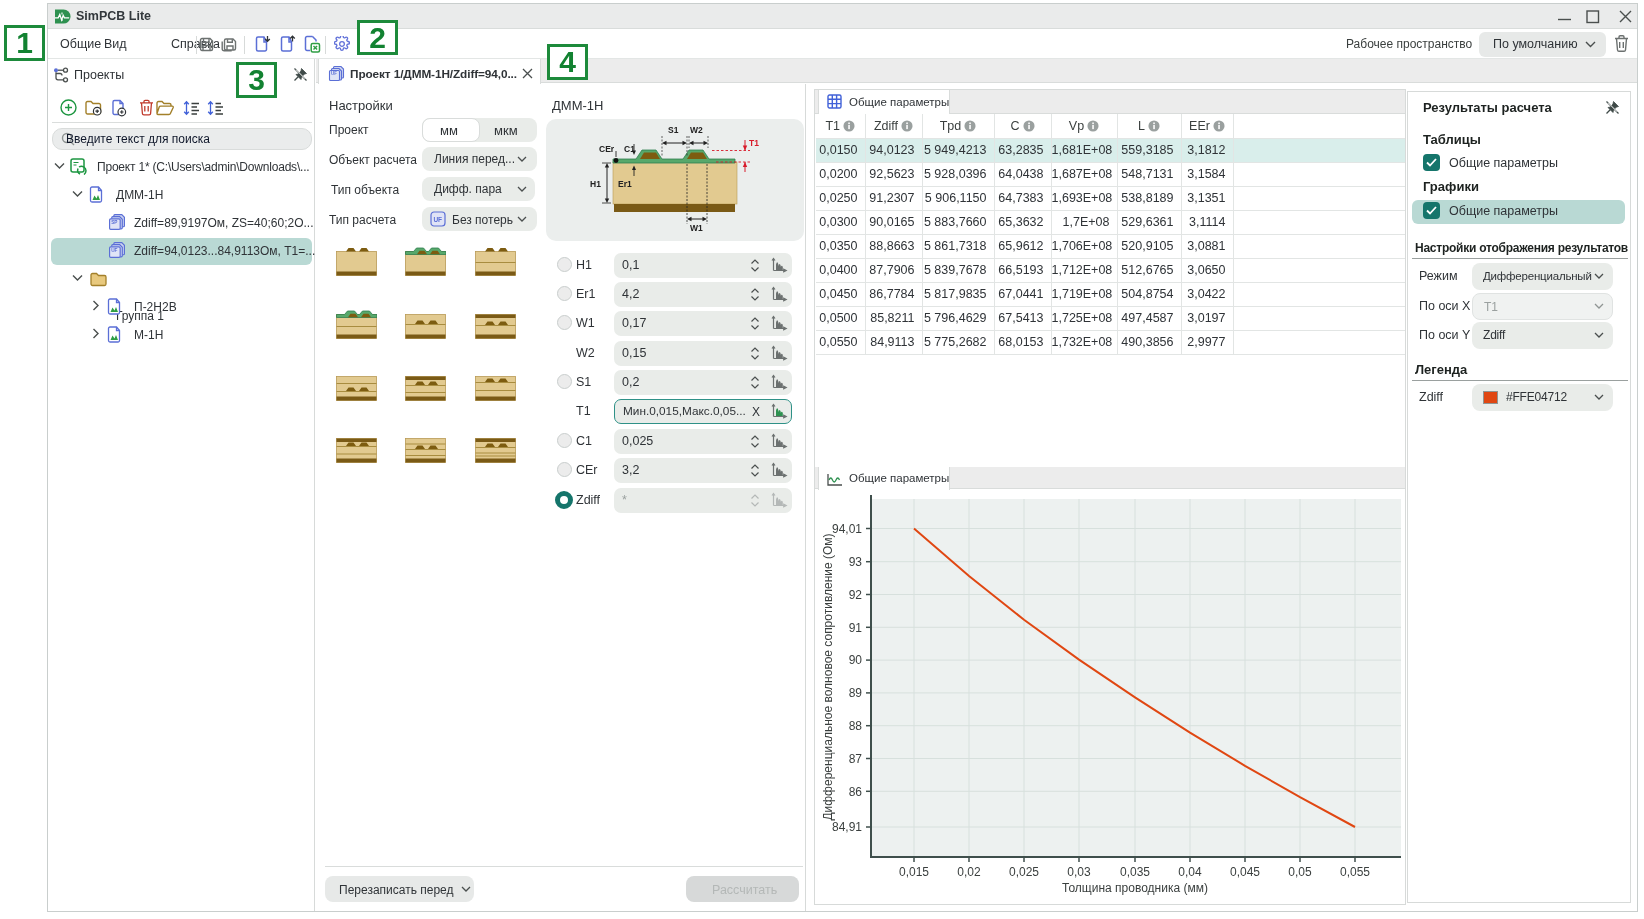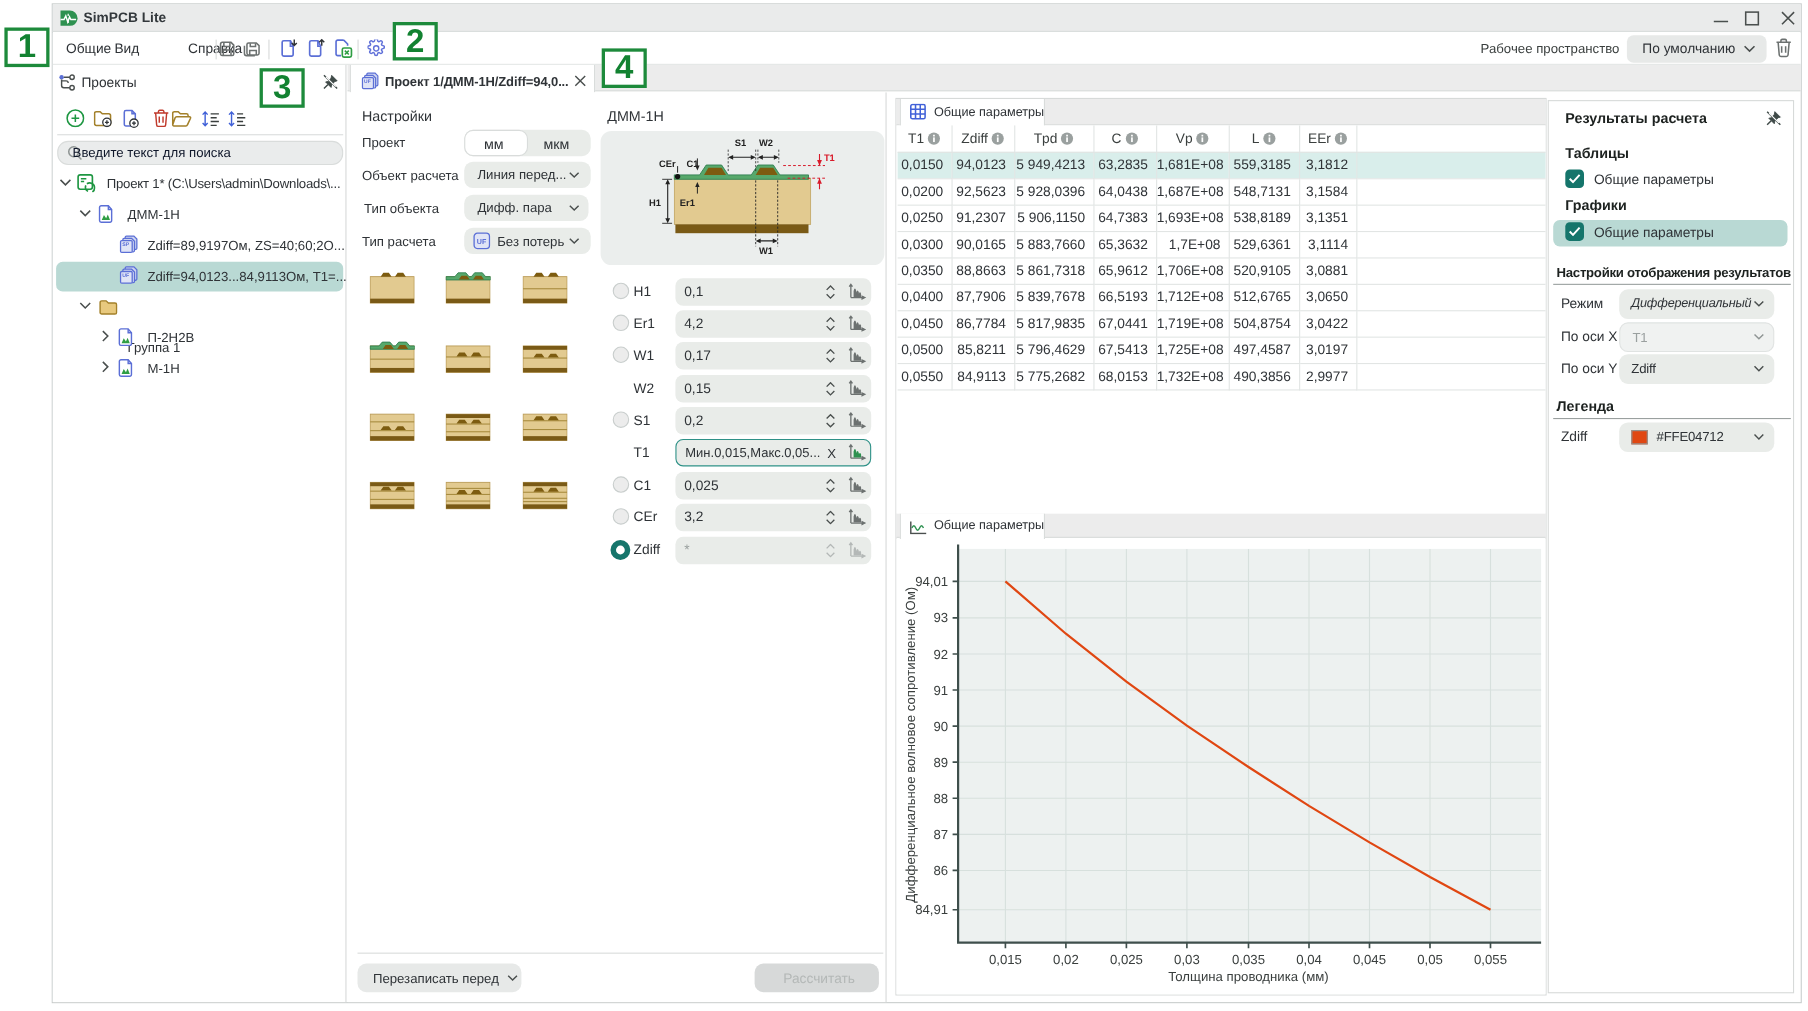--- a/index.html
+++ b/index.html
@@ -763,21 +763,21 @@
 <div class="rbold" style="left:1423px; top:179px;">Графики</div>
 <div class="abs" style="left:1412px; top:200px; width:213px; height:24px; background:#b9d9d4; border-radius:6px;"></div>
 <div class="check" style="left:1423px; top:202px;"></div>
 <svg class="abs" style="left:1426px; top:206px;" width="11" height="9" viewBox="0 0 11 9">
     <path d="M1 4.5 l3 3 L10 1" fill="none" stroke="#fff" stroke-width="1.8"></path>
   </svg>
 <div class="mtext" style="left:1449px; top:204px;">Общие параметры</div>
 <div class="rbold" style="left:1415px; top:241px; font-size:12px; letter-spacing:-0.25px;">Настройки отображения результатов</div>
 <div class="abs" style="left:1412px; top:258px; width:216px; height:1px; background:#9aa09f;"></div>
 <div class="mtext" style="left:1419px; top:269px;">Режим</div>
-<div class="rdd" style="top:263px; font-size:11.5px;font-style:italic;">Дифференциальный</div>
+<div class="rdd" style="top:263px; font-size:11.5px;">Дифференциальный</div>
 <svg class="ddchev" style="left:1594px; top:273px; position:absolute;" width="10" height="7" viewBox="0 0 10 7">
     <path d="M1 1 l4 4 4-4" fill="none" stroke="#4a4f4e" stroke-width="1.3"></path>
   </svg>
 <div class="mtext" style="left:1419px; top:299px;">По оси X</div>
 <div class="rdd" style="top:293px; background:#f0f2f1; color:#9aa09f; border:1px solid #e0e3e2;">T1</div>
 <svg class="ddchev" style="left:1594px; top:303px; position:absolute;" width="10" height="7" viewBox="0 0 10 7">
     <path d="M1 1 l4 4 4-4" fill="none" stroke="#8f9594" stroke-width="1.3"></path>
   </svg>
 <div class="mtext" style="left:1419px; top:328px;">По оси Y</div>
 <div class="rdd" style="top:322px;">Zdiff</div>

